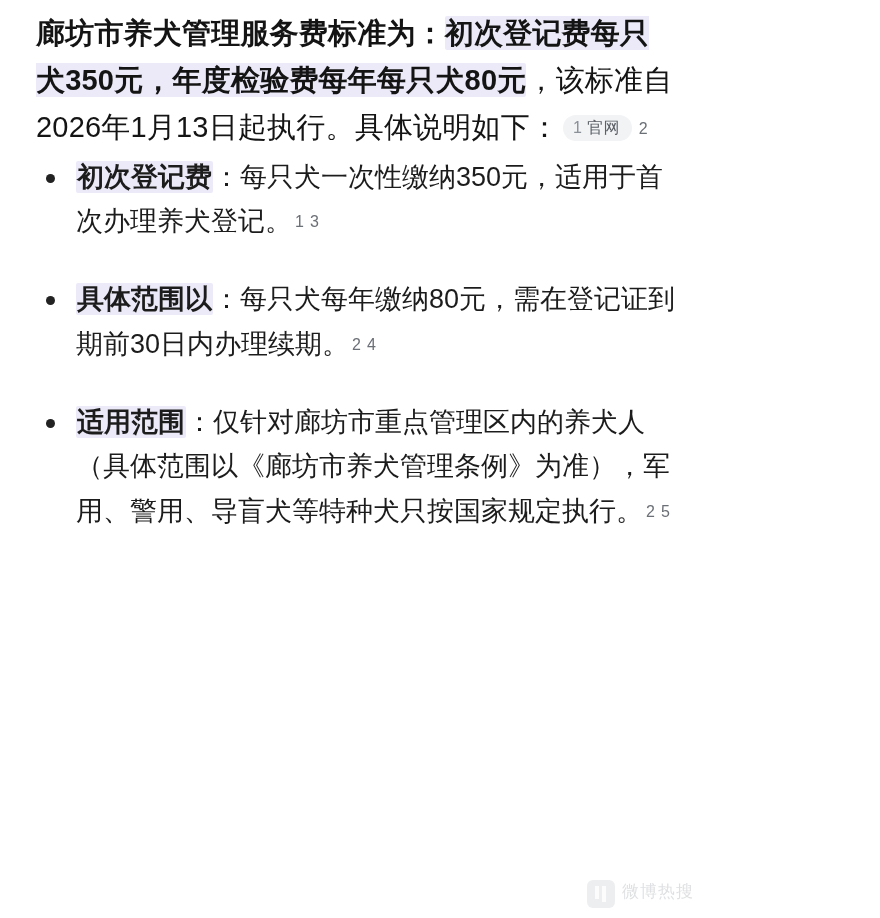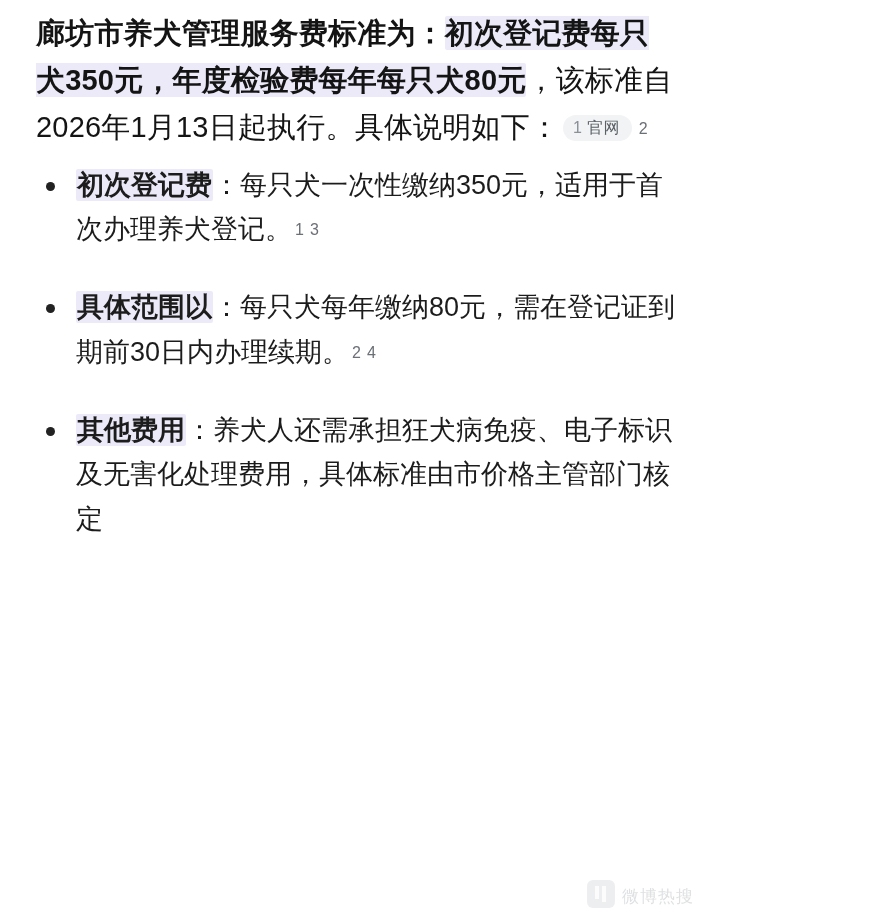--- a/index.html
+++ b/index.html
@@ -70,21 +70,21 @@
     letter-spacing: 0.5px;
   }
   ul.bullets {
     list-style: none;
     margin: 0;
     padding: 0;
   }
   ul.bullets > li {
     position: relative;
     padding-left: 40px;
-    margin: 12px 0 34px 0;
+    margin: 4px 0 34px 0;
     font-size: 27px;
     line-height: 1.64;
     color: #1c1c1c;
     font-weight: 400;
   }
   ul.bullets > li::before {
     content: "";
     position: absolute;
     left: 10px;
     top: 19px;
@@ -97,21 +97,21 @@
     font-weight: 700;
     background: #eceaf8;
     border-radius: 2px;
     padding: 1px 1px;
   }
   .watermark {
     position: absolute;
     right: 18px;
     bottom: 10px;
     display: flex;
-    align-items: flex-end;
+    align-items: flex-start;
     gap: 7px;
     opacity: 0.45;
   }
   .wm-logo {
     width: 28px;
     height: 28px;
     border-radius: 6px;
     background: #d8dade;
     position: relative;
   }
@@ -159,24 +159,24 @@
   <ul class="bullets">
 
     <li>
       <span class="term">初次登记费</span><span>：</span><span>每只犬一次性缴纳350元，适用于首次办理养犬登记。</span><span class="cite">1</span><span class="cite">3</span>
     </li>
 
     <li>
       <span class="term">具体范围以</span><span>：</span><span>每只犬每年缴纳80元，需在登记证到期前30日内办理续期。</span><span class="cite">2</span><span class="cite">4</span>
     </li>
 
+    <li>
+      <span class="term">适用范围</span><span>：</span><span>仅针对廊坊市重点管理区内的养犬人（具体范围以《廊坊市养犬管理条例》为准），军用、警用、导盲犬等特种犬只按国家规定执行。</span><span class="cite">2</span><span class="cite">5</span>
+    </li>
 
-    <li>
-      <span class="term">其他费用</span><span>：</span><span>养犬人还需承担狂犬病免疫、电子标识及无害化处理费用，具体标准由市价格主管部门核定</span>
-    </li>
 
   </ul>
 
   <div class="fade-bottom"></div>
 
   <div class="watermark">
     <div class="wm-logo"></div>
     <div class="wm-text">微博热搜</div>
   </div>
 

